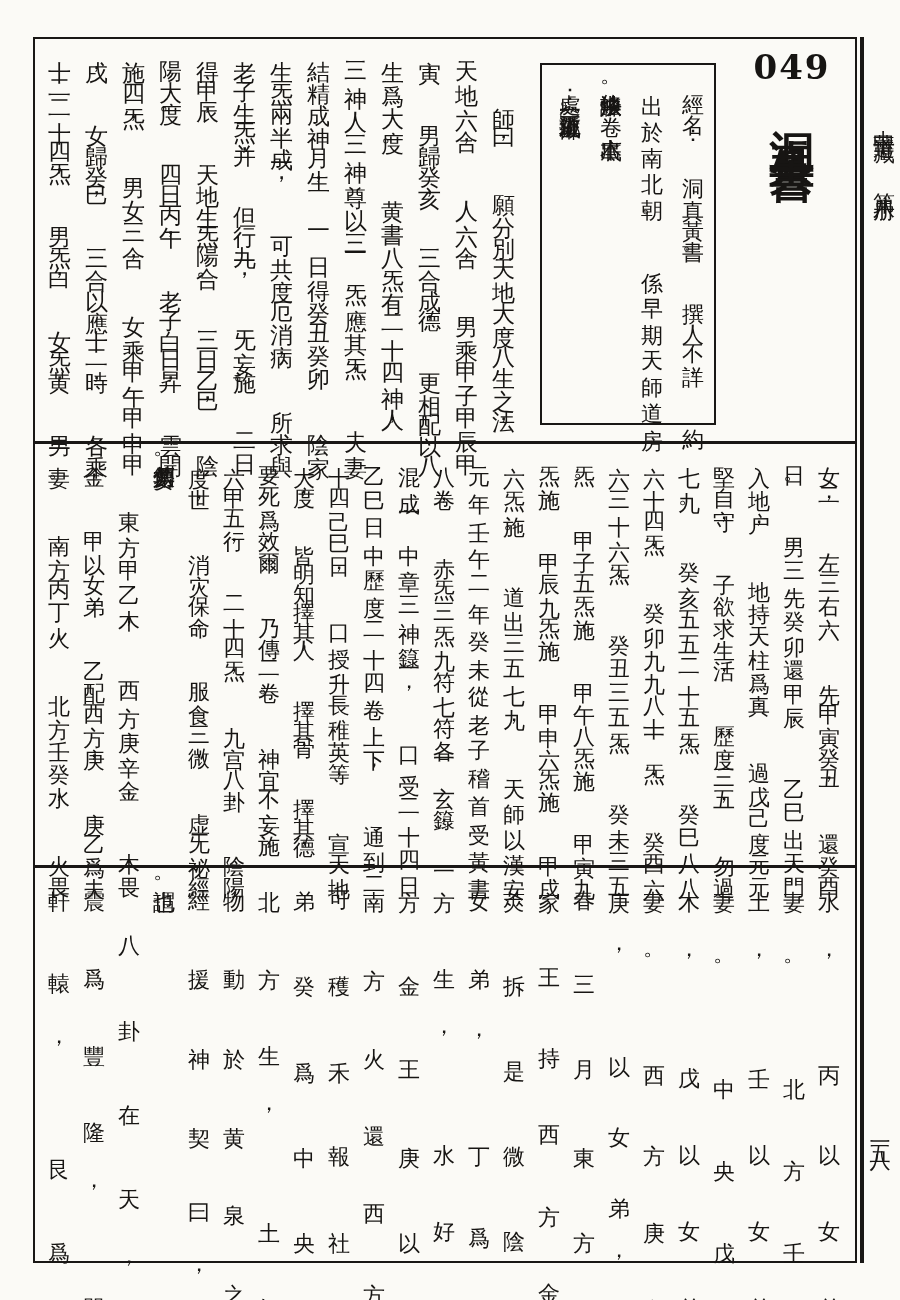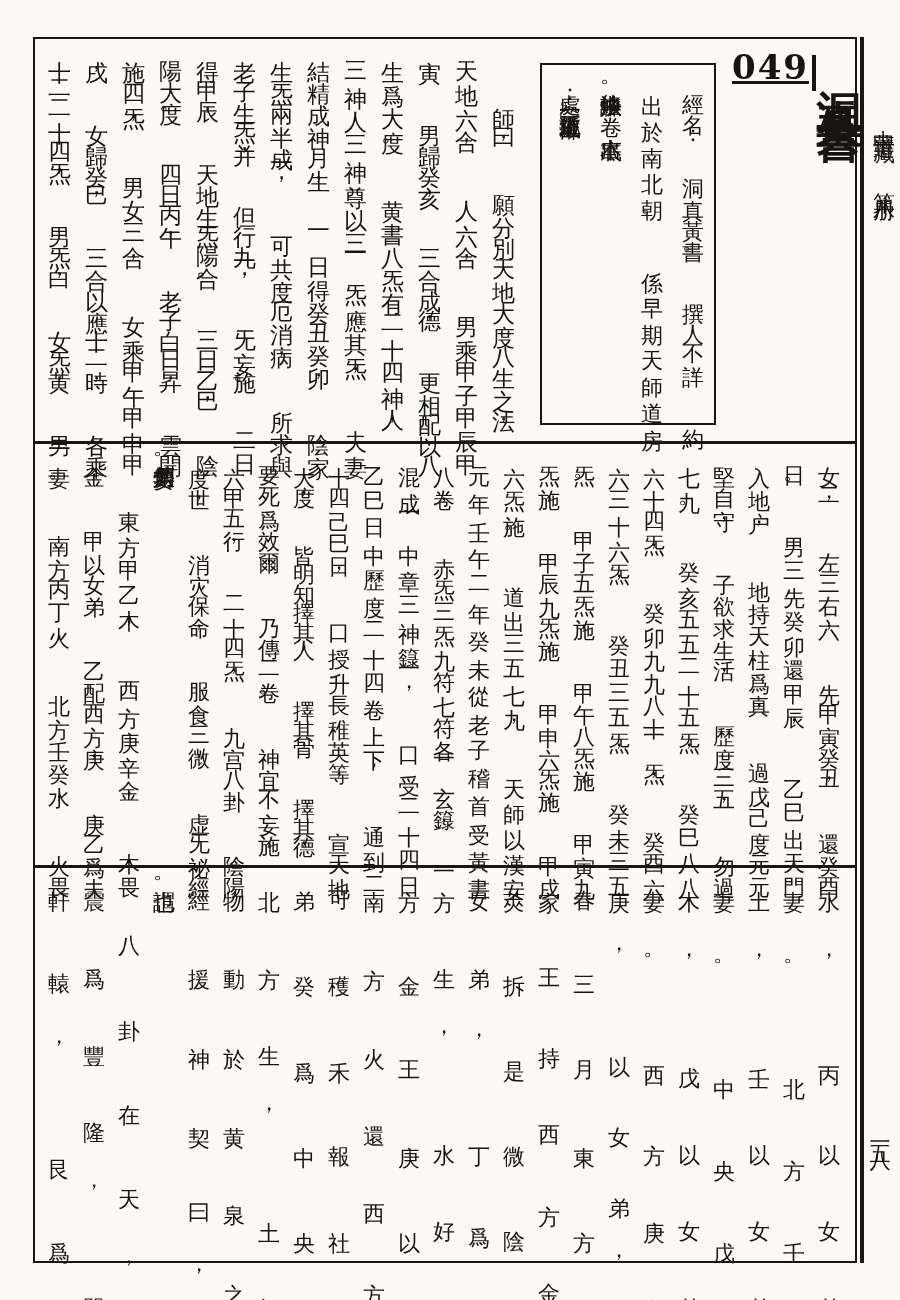--- a/index.html
+++ b/index.html
@@ -46,21 +46,21 @@
     border:2px solid #191715;
     box-sizing:border-box;
     padding:12px 8px;
     flex:0 0 auto;
   }
   .flow-colophon{font-size:22px;line-height:41px;}
   
   .title-area{
     width:120px;flex:0 0 auto;
     padding:4px 42px 0 0;box-sizing:content-box;
-    display:flex;text-decoration:underline;
+    display:flex;flex-direction:column;align-items:center;
   }
   .serial{
     font-size:34px;font-weight:bold;letter-spacing:2px;
     font-family:"DejaVu Serif","Liberation Serif",serif;
   }
   .vertical-title{
     writing-mode:vertical-rl;text-orientation:upright;
     font-size:45px;font-weight:bold;letter-spacing:9px;
     margin-top:8px;
   }

